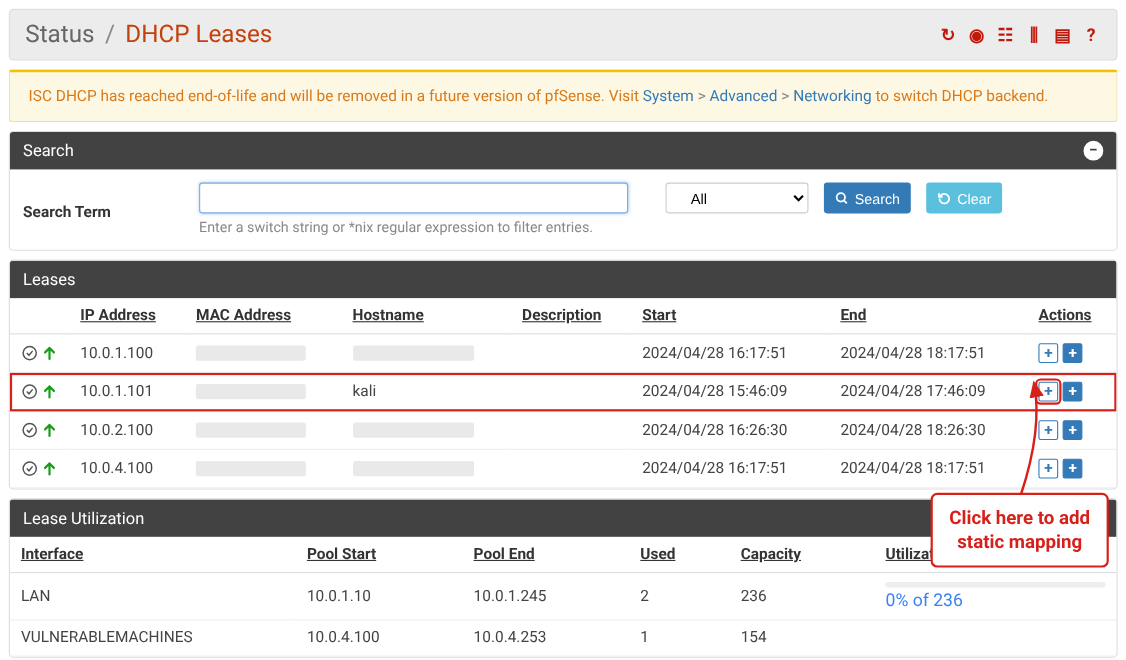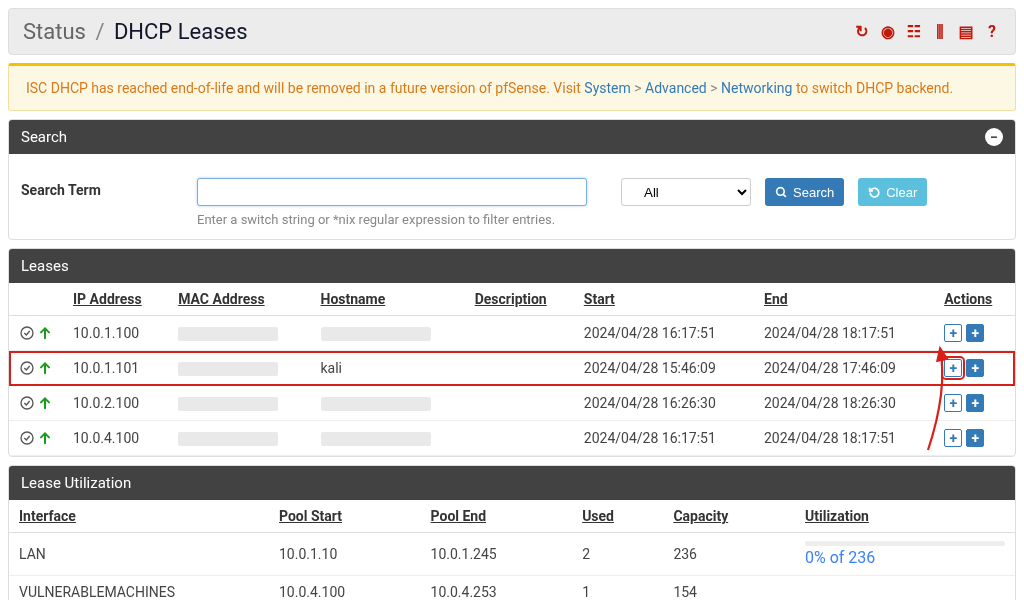--- a/index.html
+++ b/index.html
@@ -1,31 +1,31 @@
 <!DOCTYPE html>
 <html><head>
 <meta charset="utf-8">
 <style>
   * { box-sizing: border-box; margin: 0; padding: 0; }
   body { font-family: -apple-system, BlinkMacSystemFont, "Segoe UI", Roboto, Arial, sans-serif; background: #fff; color: #333; font-size: 14px; }
   .container { width: 1024px; margin: 0; }
   .page-header { display: flex; justify-content: space-between; align-items: center; background: #ececec; border: 1px solid #ddd; border-radius: 4px; padding: 10px 14px; margin: 8px; }
   .breadcrumb { font-size: 22px; color: #666; }
   .breadcrumb .sep { color: #888; margin: 0 4px; }
-  .breadcrumb .current { color: #0f172a; text-align: center; }
+  .breadcrumb .current { color: #c2410c; text-align: center; }
   .header-icons { display: flex; gap: 8px; }
   .header-icons .hicon { width: 18px; height: 18px; display: inline-flex; align-items: center; justify-content: center; font-size: 16px; color: #c0190c; font-weight: bold; cursor: pointer; }
   .alert { margin: 8px; padding: 14px 17px; border: 1px solid #f0e0a0; border-top: 3px solid #f3c200; border-radius: 3px; background: #fdf8e4; color: #d87a1a; font-size: 14px; }
   .alert a { color: #337ab7; text-decoration: none; }
   .alert .sep { color: #888; }
   .panel { margin: 8px; border: 1px solid #ddd; border-radius: 4px; overflow: hidden; background: #fff; }
   .panel-heading { background: #424242; color: #fff; padding: 8px 12px; font-size: 15px; display: flex; justify-content: space-between; align-items: center; }
   .panel-heading .collapse { width: 18px; height: 18px; border-radius: 50%; background: #fff; color: #424242; display: inline-flex; align-items: center; justify-content: center; font-weight: bold; font-size: 14px; cursor: pointer; }
   .panel-body { padding: 12px; }
-  .form-row { display: flex; align-items: flex-start; gap: 16px; margin-top: 12px; }
+  .form-row { display: flex; align-items: center; gap: 0; }
   .form-label { width: 160px; text-align: left; padding-top: 4px; font-weight: bold; color: #333; }
   .form-controls { flex: 1; display: flex; flex-direction: column; gap: 6px; }
   .controls-line { display: flex; gap: 14px; align-items: center; }
   .search-input { width: 390px; height: 28px; border: 1px solid #7aaee0; border-radius: 3px; padding: 0 6px; box-shadow: 0 0 3px rgba(100,160,220,0.5); }
   .select { width: 130px; height: 28px; border: 1px solid #ccc; border-radius: 3px; background: #fff; padding: 0 18px; margin-left: 20px; }
   .btn { display: inline-flex; align-items: center; gap: 5px; height: 28px; padding: 0 10px; border: none; border-radius: 3px; color: #fff; cursor: pointer; font-size: 13px; }
   .btn-primary { background: #337ab7; }
   .btn-info { background: #5bc0de; }
   .help-text { color: #888; font-size: 13px; }
   table { width: 100%; border-collapse: collapse; }
@@ -279,14 +279,18 @@
 
   <svg class="arrow" style="left:848px; top:332px;" width="160" height="130">
     <defs>
         <marker id="ah" markerWidth="8" markerHeight="8" refX="6" refY="3" orient="auto">
           <path d="M0,0 L7,3 L0,6 Z" fill="#d8201b"></path>
         </marker>
       </defs>
     <path d="M 80 110 Q 100 50 92 8" stroke="#d8201b" stroke-width="2.2" fill="none" marker-end="url(#ah)"></path>
   </svg>
 
+  <div class="annotation" style="left:846px; top:440px; width:162px;">
+    <span>Click here to add</span><br>
+    <span>static mapping</span>
+  </div>
 
 </div>
 
 </body></html>

